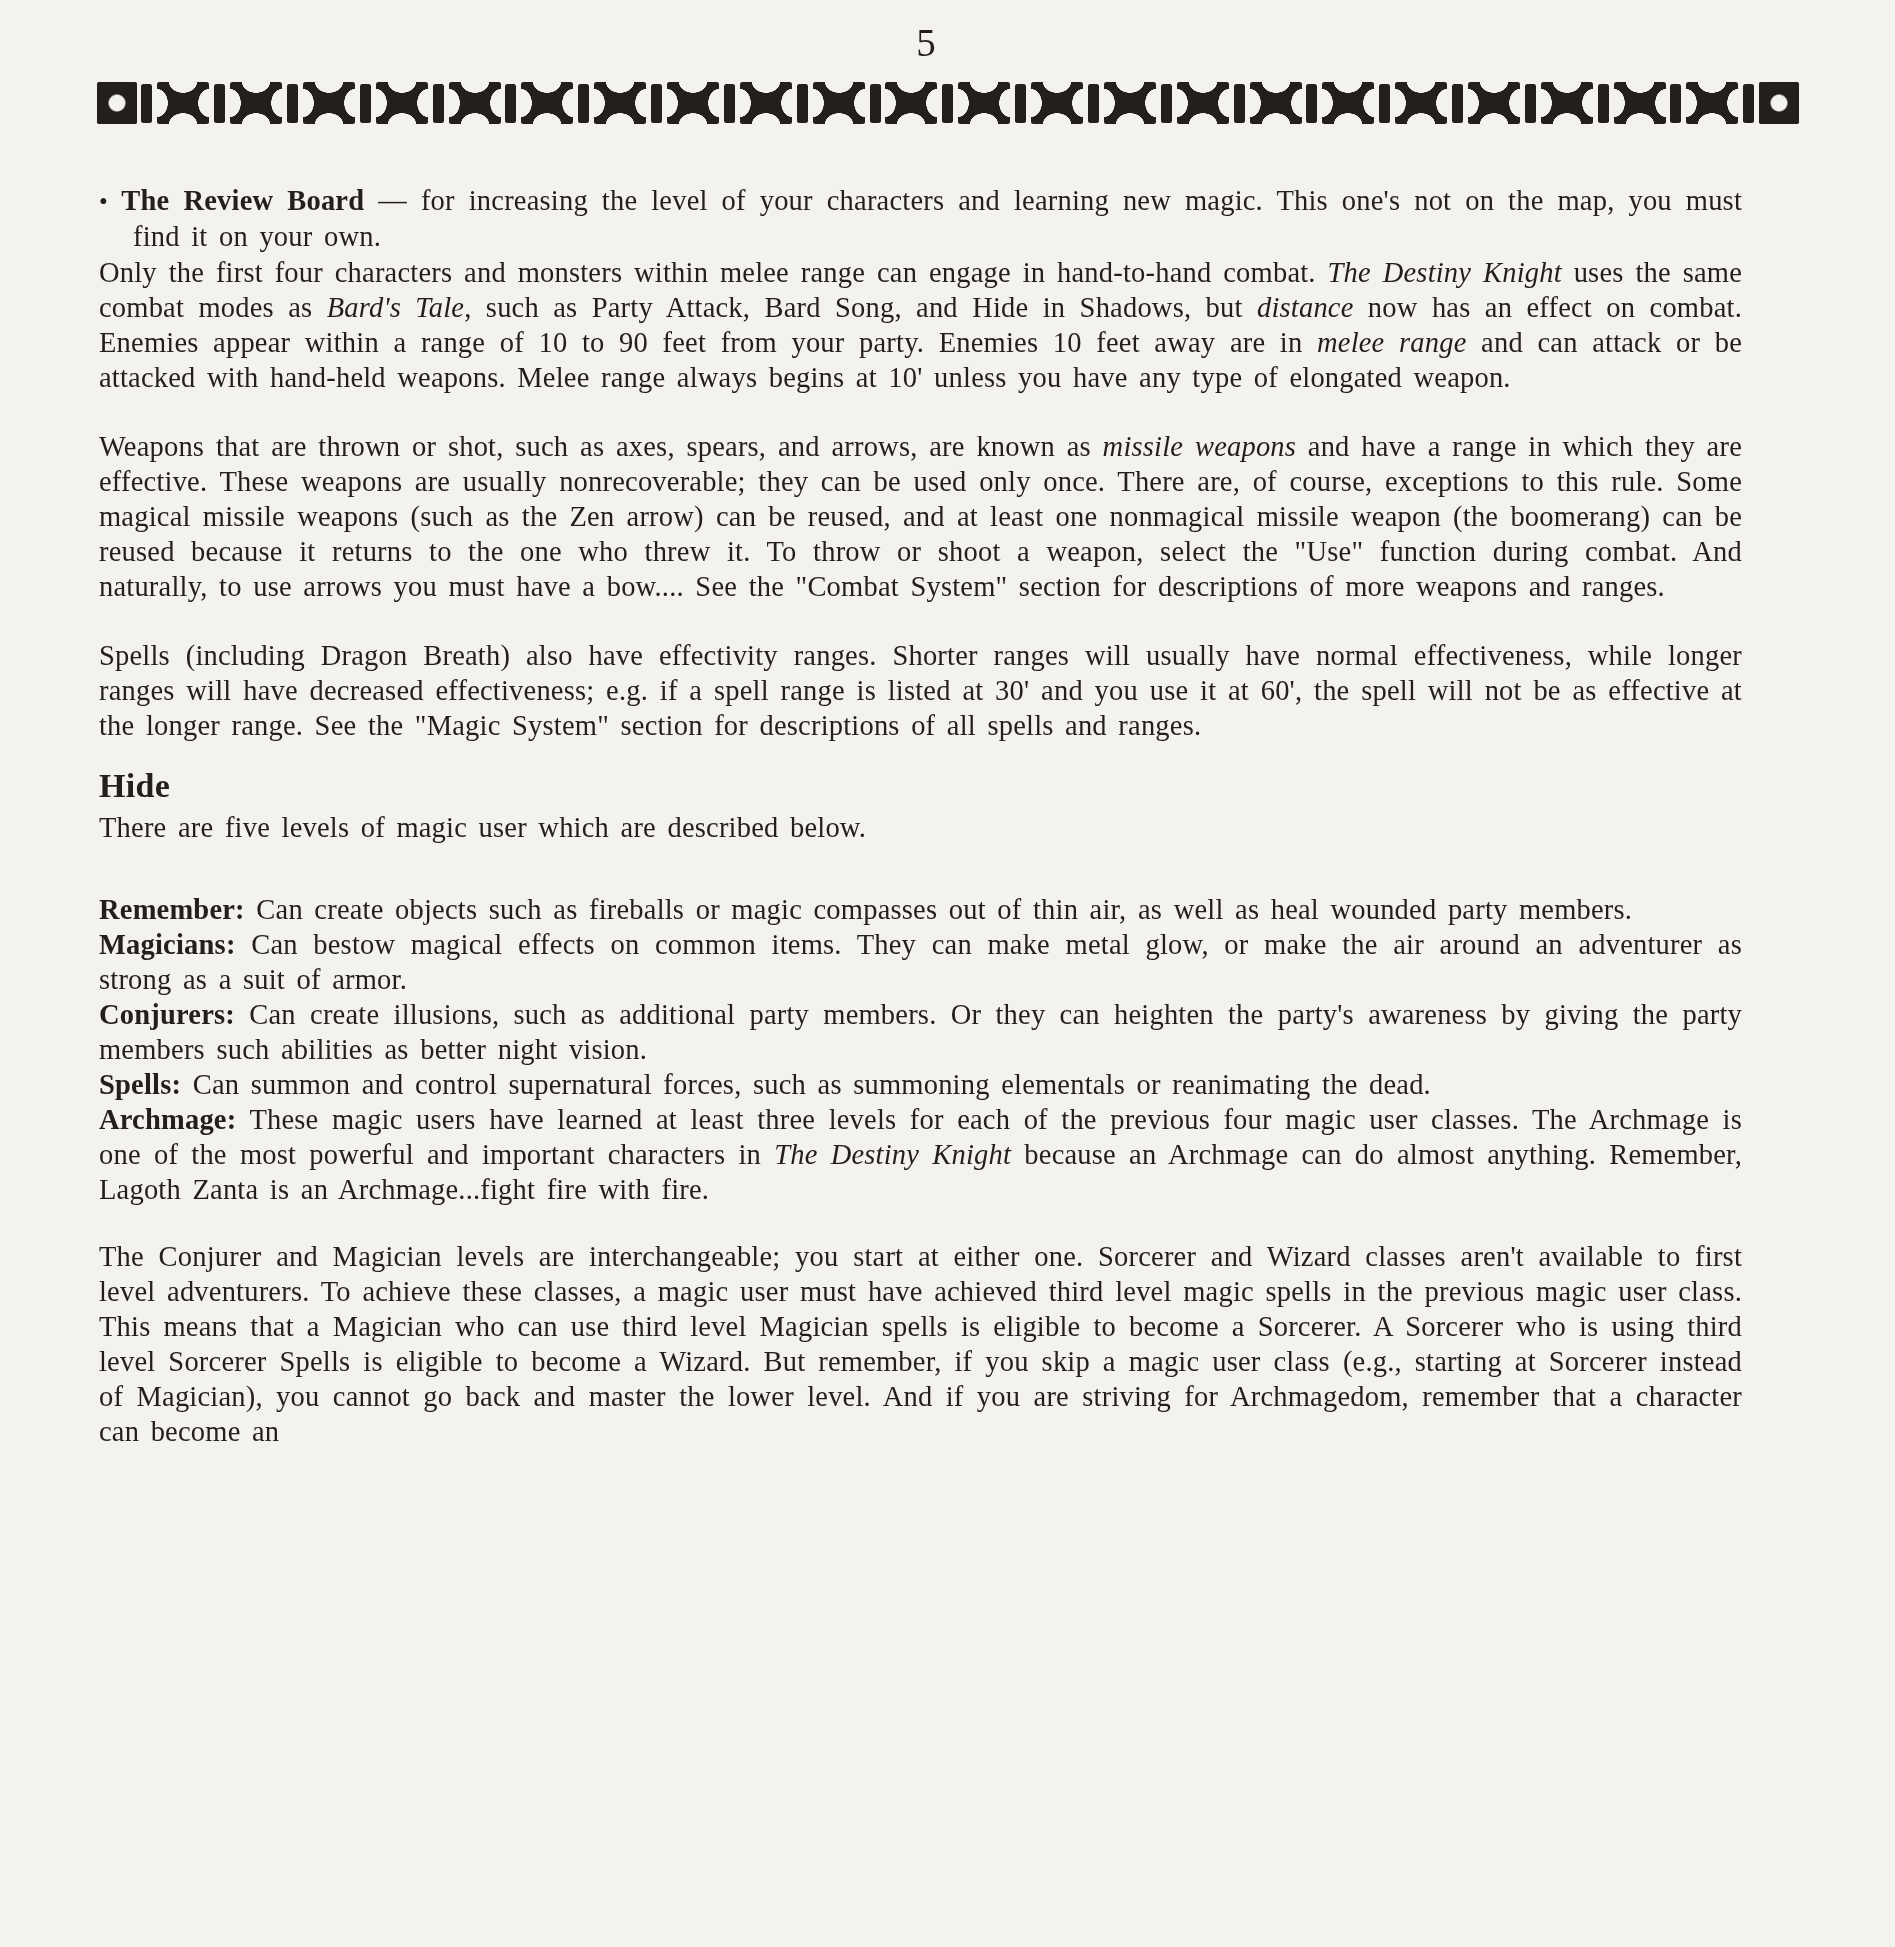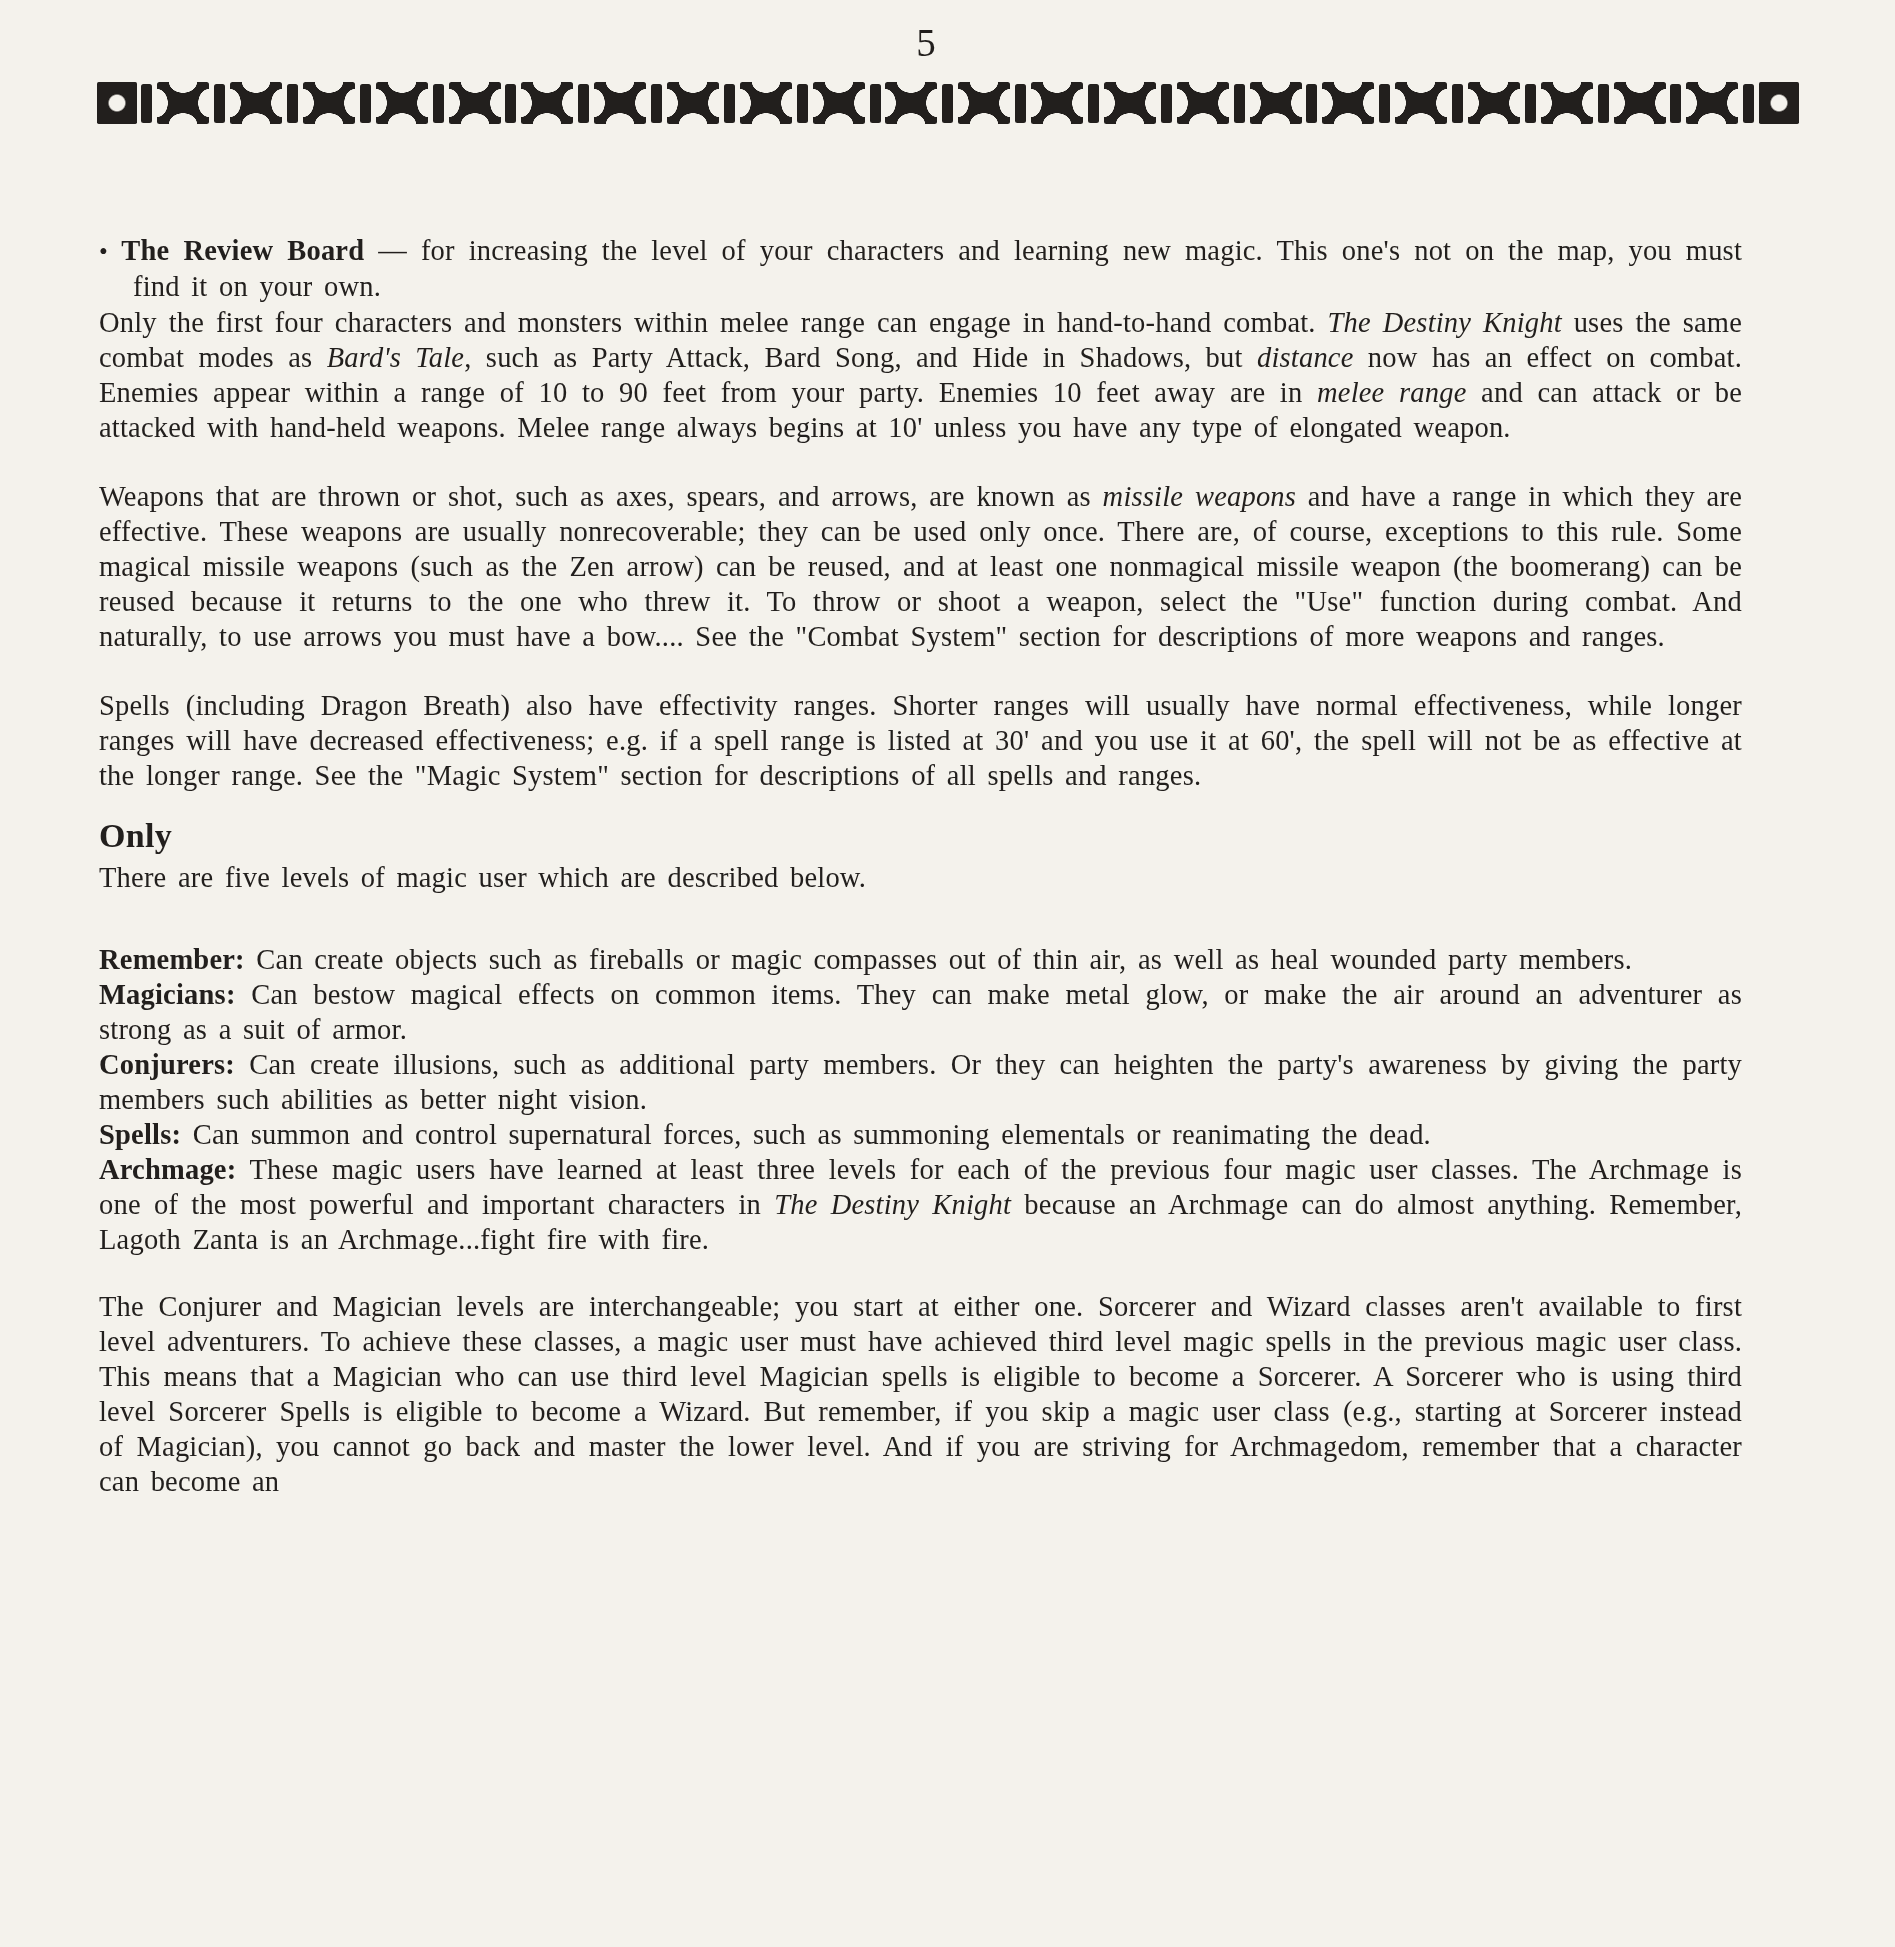--- a/index.html
+++ b/index.html
@@ -67,21 +67,21 @@
   }
   .para span.b{font-weight:bold;}
   .para span.i{font-style:italic;}
   .sec-heading{
     font-size:34px;
     line-height:42px;
     font-weight:bold;
     letter-spacing:0.3px;
   }
   .bullet{
-    margin-top:107px;
+    margin-top:57px;
     padding-left:34px;
     text-indent:-34px;
   }
   .bullet .marker{
     font-size:25px;
     margin-right:13.4px;
   }
   .note{margin-top:40px;}
   .h-combat{margin-top:23.5px;}
   .p-first{margin-top:1px;}
@@ -151,21 +151,21 @@
   <div class="para bullet"><span class="marker">•</span><span><span class="b">The Review Board</span><span> — for increasing the level of your characters and learning new magic.  This one's not on the map, you must find it on your own.</span></span></div>
 
 
 
   <div class="para p-first"><span>Only the first four characters and monsters within melee range can engage in hand-to-hand combat.  </span><span class="i">The Destiny Knight</span><span> uses the same combat modes as </span><span class="i">Bard's Tale</span><span>, such as Party Attack, Bard Song, and Hide in Shadows, but </span><span class="i">distance</span><span> now has an effect on combat.  Enemies appear within a range of 10 to 90 feet from your party.  Enemies 10 feet away are in </span><span class="i">melee range</span><span> and can attack or be attacked with hand-held weapons.  Melee range always begins at 10' unless you have any type of elongated weapon.</span></div>
 
   <div class="para p-gap"><span>Weapons that are thrown or shot, such as axes, spears, and arrows, are known as </span><span class="i">missile weapons</span><span> and have a range in which they are effective.  These weapons are usually nonrecoverable; they can be used only once.  There are, of course, exceptions to this rule.  Some magical missile weapons (such as the Zen arrow) can be reused, and at least one nonmagical missile weapon (the boomerang) can be reused because it returns to the one who threw it. To throw or shoot a weapon, select the "Use" function during combat.  And naturally, to use arrows you must have a bow....  See the "Combat System" section for descriptions of more weapons and ranges.</span></div>
 
   <div class="para p-gap"><span>Spells (including Dragon Breath) also have effectivity ranges.  Shorter ranges will usually have normal effectiveness, while longer ranges will have decreased effectiveness; e.g. if a spell range is listed at 30' and you use it at 60', the spell will not be as effective at the longer range.  See the "Magic System" section for descriptions of all spells and ranges.</span></div>
 
-  <div class="sec-heading h-magic">Only</div>
+  <div class="sec-heading h-magic">Hide</div>
 
   <div class="para p-intro"><span>There are five levels of magic user which are described below.</span></div>
 
   <div class="magic-classes">
     <div class="para"><span class="b">Remember:</span><span> Can create objects such as fireballs or magic compasses out of thin air, as well as heal wounded party members.</span></div>
     <div class="para"><span class="b">Magicians:</span><span> Can bestow magical effects on common items.  They can make metal glow, or make the air around an adventurer as strong as a suit of armor.</span></div>
     <div class="para"><span class="b">Conjurers:</span><span> Can create illusions, such as additional party members.  Or they can heighten the party's awareness by giving the party members such abilities as better night vision.</span></div>
     <div class="para"><span class="b">Spells:</span><span> Can summon and control supernatural forces, such as summoning elementals or reanimating the dead.</span></div>
     <div class="para"><span class="b">Archmage:</span><span> These magic users have learned at least three levels for each of the previous four magic user classes. The Archmage is one of the most powerful and important characters in </span><span class="i">The Destiny Knight</span><span> because an Archmage can do almost anything.  Remember, Lagoth Zanta is an Archmage...fight fire with fire.</span></div>
   </div>

